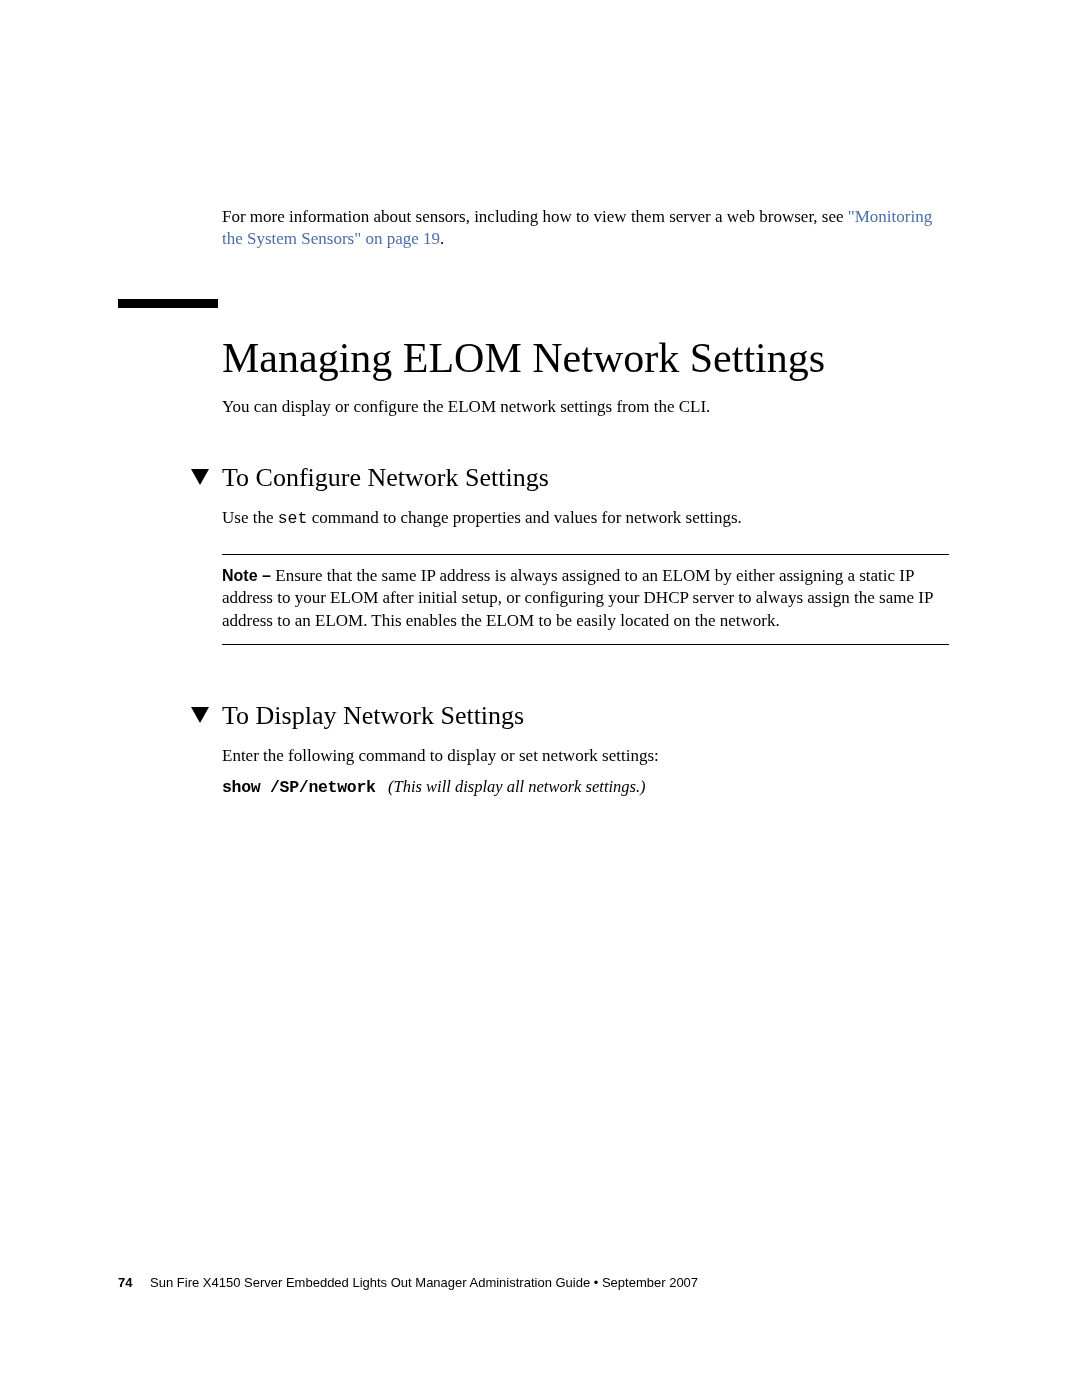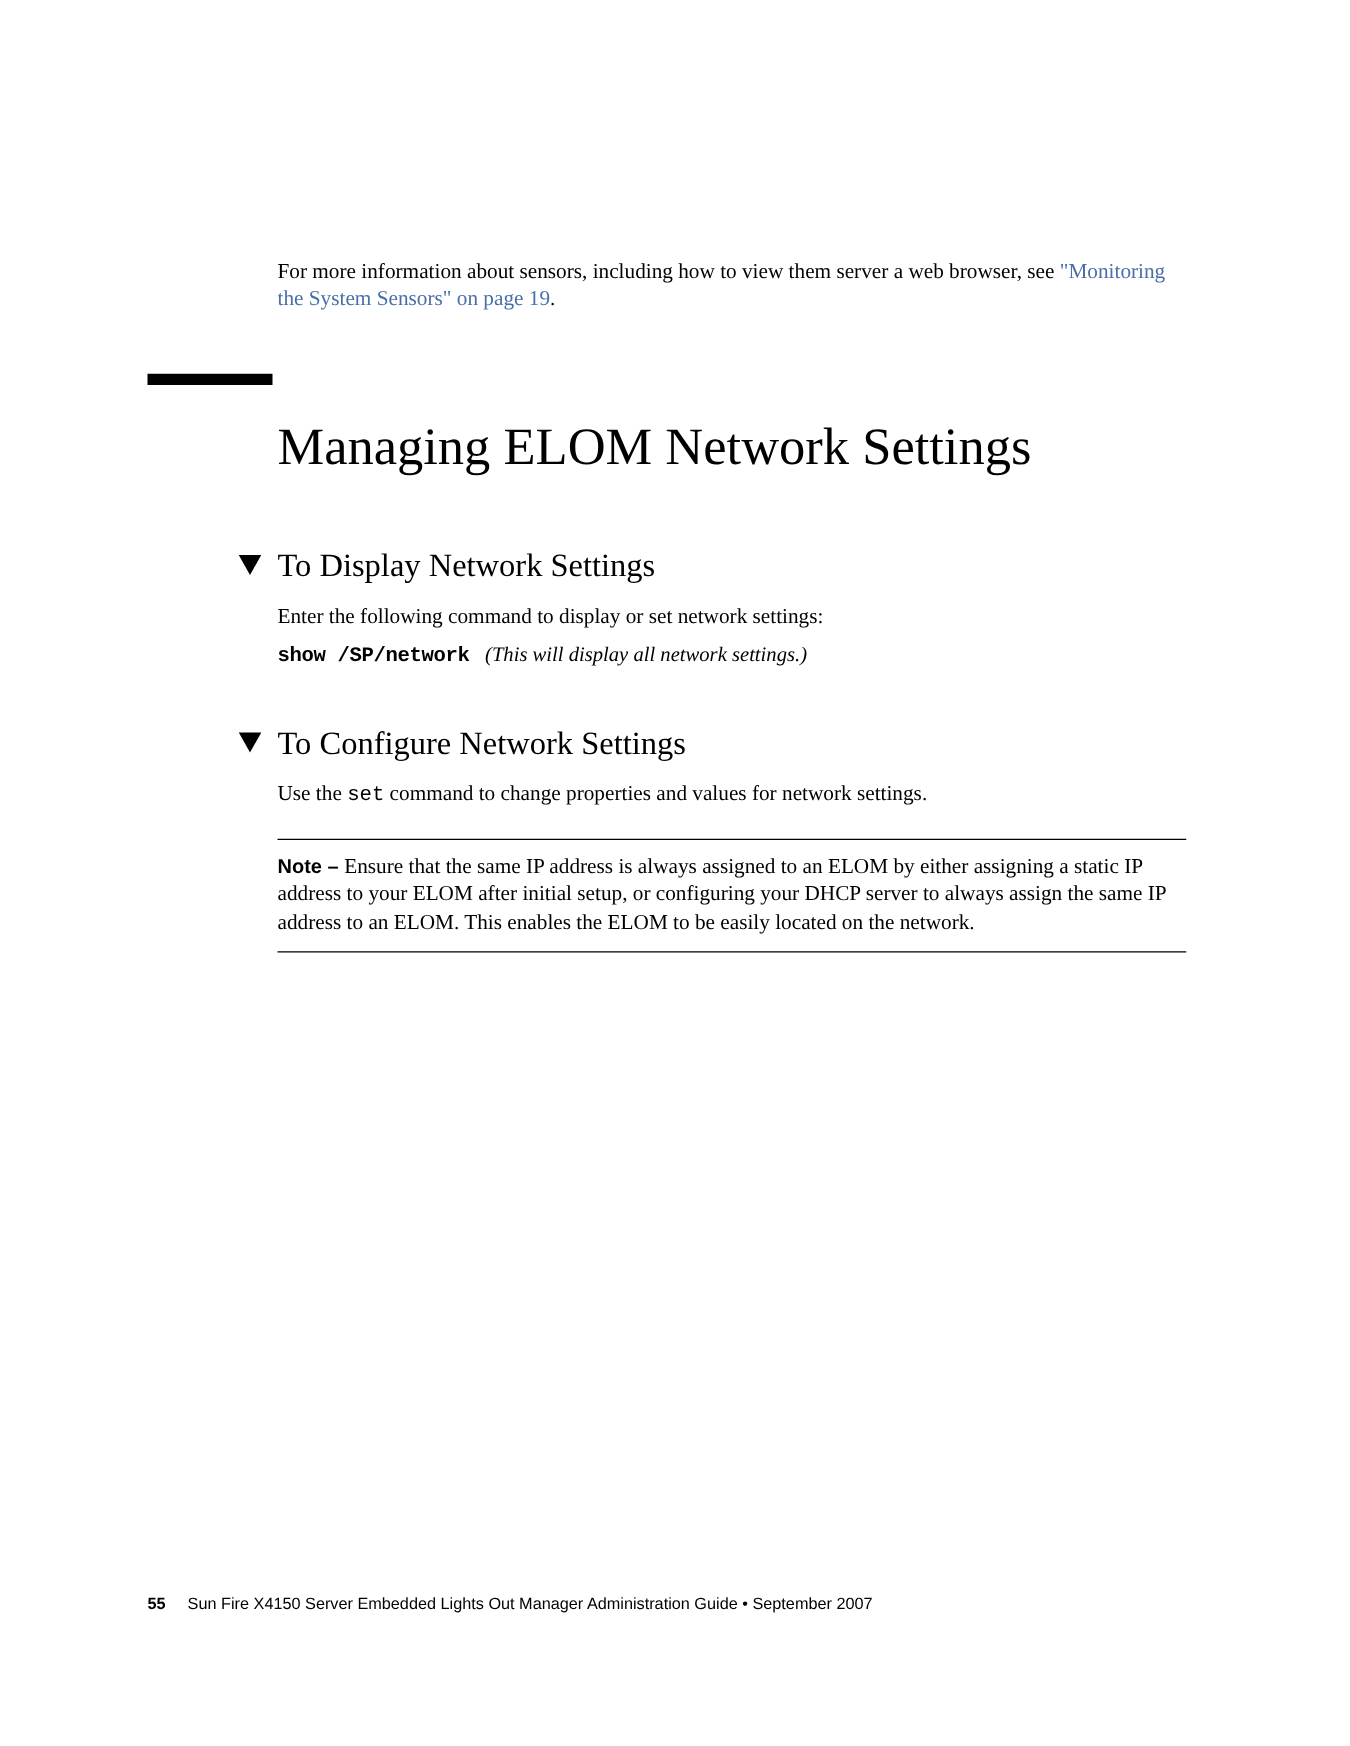--- a/index.html
+++ b/index.html
@@ -76,40 +76,41 @@
 <div class="section-rule"></div>
 
 <div class="page">
 
 
   <p class="para">
     <span>For more information about sensors, including how to view them server a web browser, see </span><span class="link">"Monitoring the System Sensors" on page 19</span><span>.</span>
   </p>
 
   <h1 class="section-title">Managing ELOM Network Settings</h1>
-
-  <div class="sub-block first">
-    <span class="tri"></span>
-    <h2>To Display Network Settings</h2>
-    <p class="intro-para">Enter the following command to display or set network settings:</p>
-    <p class="cmd-line">
-      <span class="mono-bold">show /SP/network</span>
-      &nbsp;&nbsp;<span class="italic-note">(This will display all network settings.)</span>
-    </p>
-  </div>
+  <p class="intro-para">You can display or configure the ELOM network settings from the CLI.</p>
 
   <div class="sub-block second">
     <span class="tri"></span>
     <h2>To Configure Network Settings</h2>
     <p class="intro-para">
       <span>Use the </span><span class="mono-inline">set</span><span> command to change properties and values for network settings.</span>
     </p>
     <div class="note-box">
       <span class="note-label">Note – </span><span>Ensure that the same IP address is always assigned to an ELOM by either assigning a static IP address to your ELOM after initial setup, or configuring your DHCP server to always assign the same IP address to an ELOM. This enables the ELOM to be easily located on the network.</span>
     </div>
   </div>
 
+  <div class="sub-block first">
+    <span class="tri"></span>
+    <h2>To Display Network Settings</h2>
+    <p class="intro-para">Enter the following command to display or set network settings:</p>
+    <p class="cmd-line">
+      <span class="mono-bold">show /SP/network</span>
+      &nbsp;&nbsp;<span class="italic-note">(This will display all network settings.)</span>
+    </p>
+  </div>
+
 </div>
 
 <div class="footer">
-  <span class="pn">55</span>
+  <span class="pn">74</span>
   <span>Sun Fire X4150 Server Embedded Lights Out Manager Administration Guide • September 2007</span>
 </div>
 
 </body></html>

